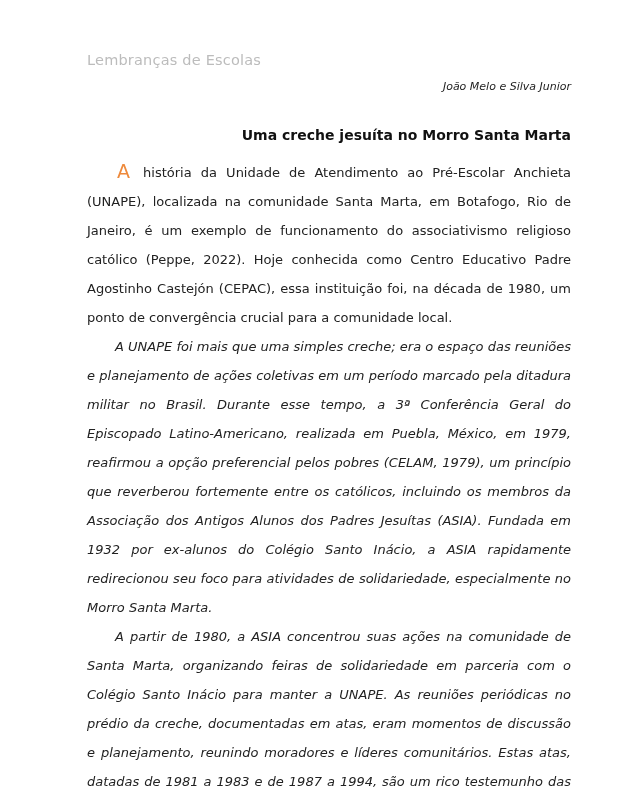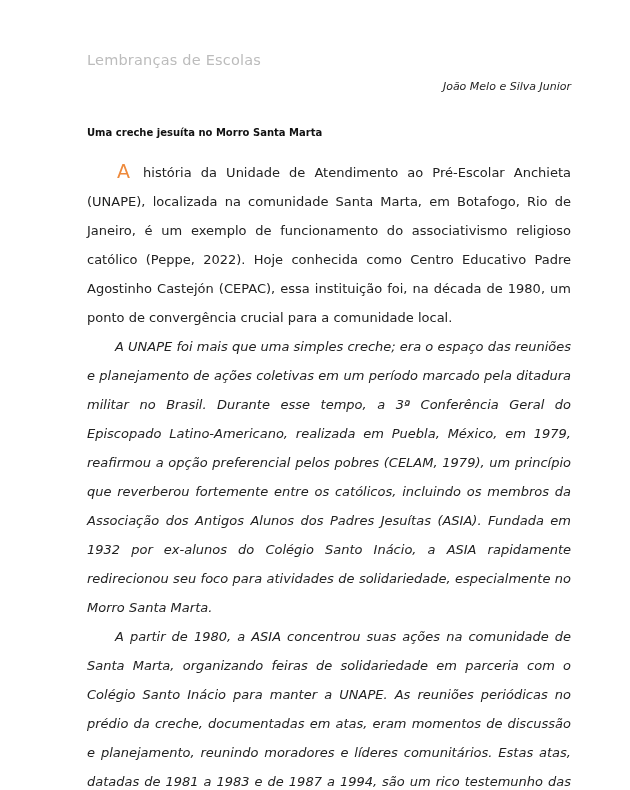--- a/index.html
+++ b/index.html
@@ -48,22 +48,22 @@
     color: #1d1d1d;
     white-space: nowrap;
   }
 
   
   .article-title {
     position: absolute;
     left: 73px;
     width: 484px;
     top: 116px;
-    text-align: left;
-    font-size: 10px;
+    text-align: right;
+    font-size: 14px;
     line-height: 20px;
     font-weight: bold;
     color: #111111;
   }
 
   
   .body-text {
     position: absolute;
     left: 73px;
     top: 158px;

